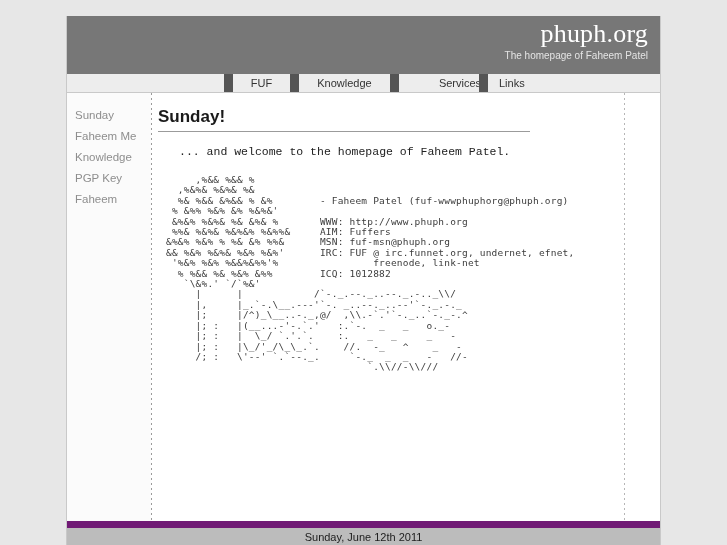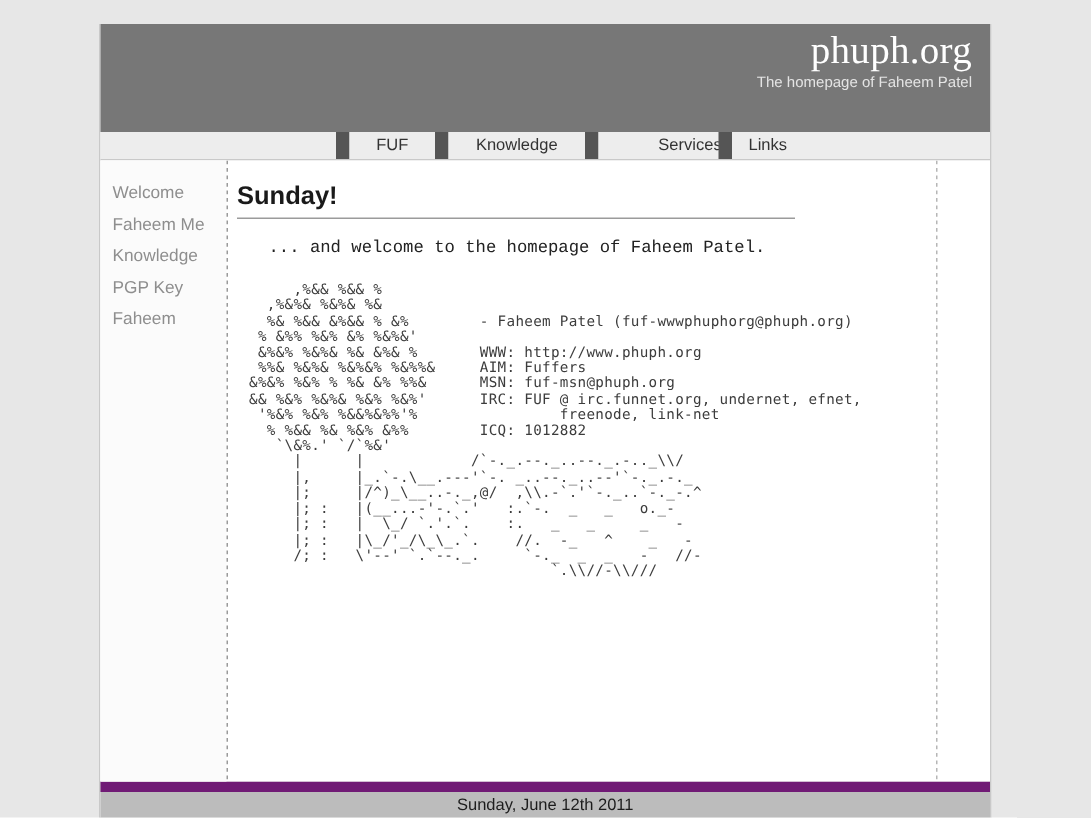--- a/index.html
+++ b/index.html
@@ -22,21 +22,21 @@
     height: 529px;
     background: #ffffff;
     border-left: 1px solid #c9c9c9;
     border-right: 1px solid #c9c9c9;
     box-sizing: border-box;
     display: flex;
     flex-direction: column;
   }
   
   #header {
-    height: 72px;
+    height: 58px;
     background: #777777;
     position: relative;
     flex: 0 0 auto;
   }
   #brand {
     position: absolute;
     right: 12px;
     top: 4px;
     text-align: right;
   }
@@ -197,21 +197,21 @@
     <div class="tab-sep"></div>
     <div class="tab w3">Services</div>
     <div class="tab-sep"></div>
     <div class="tab w4">Links</div>
     <div class="tab-tail"></div>
   </div>
 
   <div id="body-area">
 
     <div id="sidebar">
-      <div class="side-item">Welcome</div>
+      <div class="side-item">Sunday</div>
       <div class="side-item">Faheem Me</div>
       <div class="side-item">Knowledge</div>
       <div class="side-item">PGP Key</div>
       <div class="side-item">Faheem</div>
     </div>
 
     <div class="vdivider"></div>
 
     <div id="content">
       <div id="content-inner">

